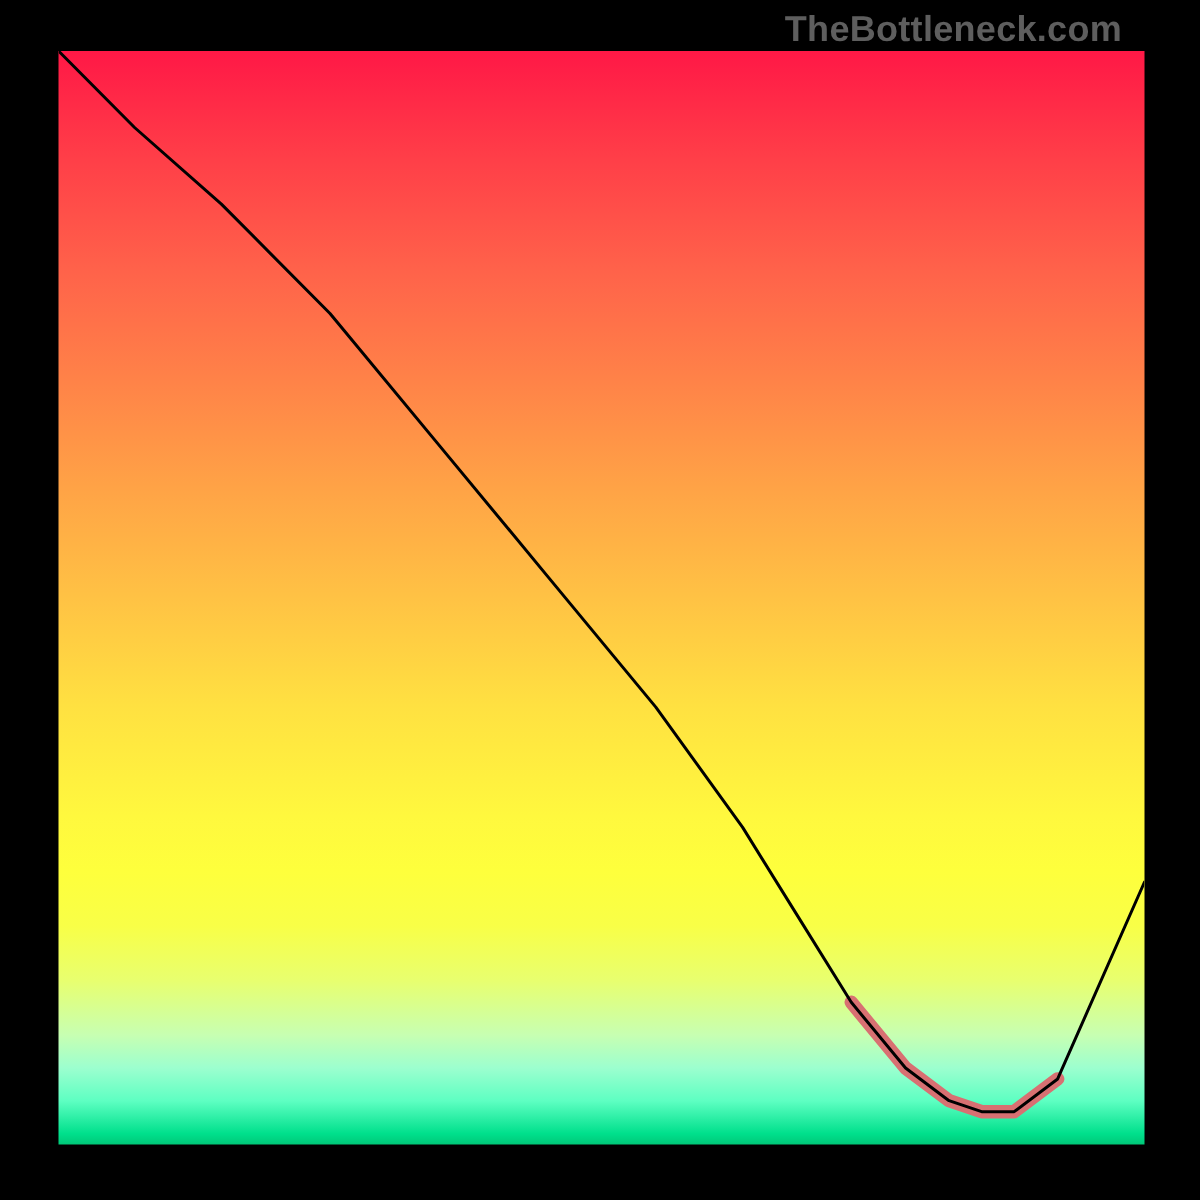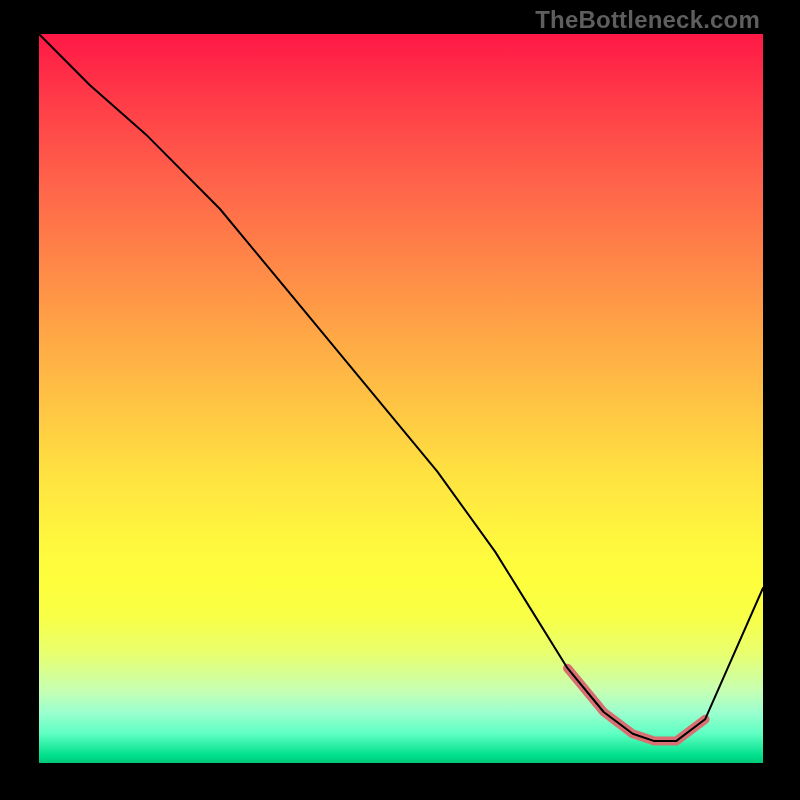--- a/index.html
+++ b/index.html
@@ -40,21 +40,21 @@
       #c7ffb2 90%,
       #9cffcf 93%,
       #5effc2 96%,
       #00e08c 99%,
       #00c878 100%
     );
   }
   .watermark {
     position: absolute;
     top: 6px;
-    right: 40px;
+    right: 52px;
     color: #5e5e5e;
     font-size: 24px;
     font-weight: 600;
     letter-spacing: 0.2px;
     user-select: none;
   }
   svg.overlay {
     position: absolute;
     inset: 0;
     width: 724px;

